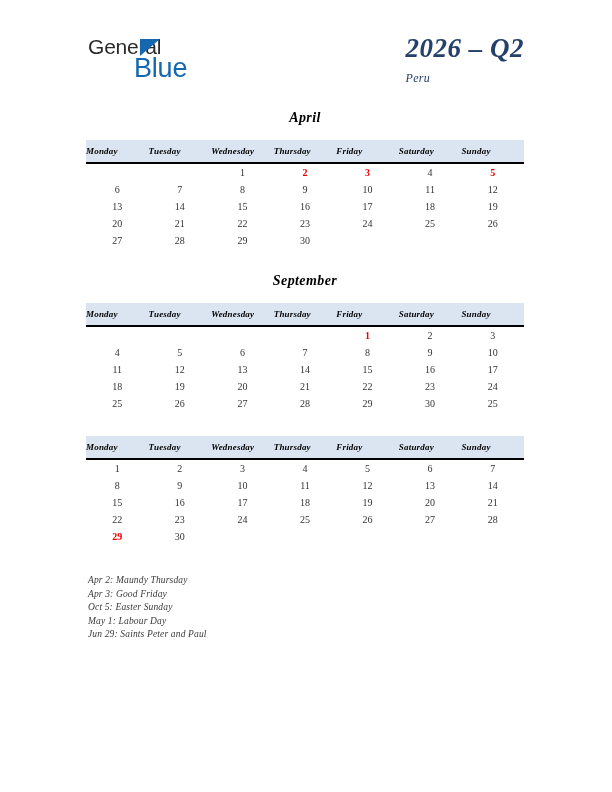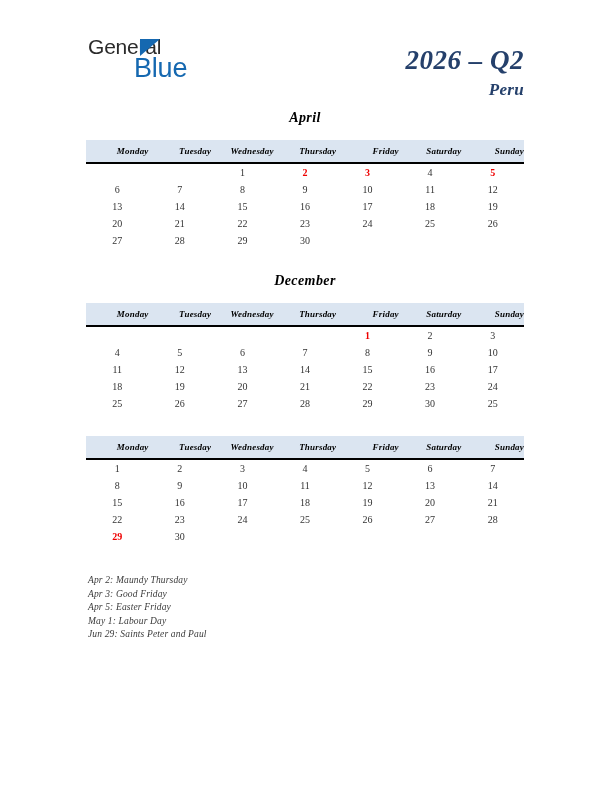--- a/index.html
+++ b/index.html
@@ -60,37 +60,36 @@
     font-size: 27px;
     font-weight: 400;
     color: #1568b0;
     letter-spacing: -0.2px;
     line-height: 22px;
   }
 
   .title-block {
     position: absolute;
     right: 88px;
-    top: 44px;
-    text-align: right;
+    top: 32px;
   }
   .title-main {
     font-family: "Liberation Serif", serif;
     font-size: 27px;
     font-style: italic;
     font-weight: 700;
     color: #25406b;
     letter-spacing: 0.5px;
     line-height: 32px;
   }
   .title-sub {
     font-family: "Liberation Serif", serif;
-    font-size: 17px;
-    font-style: italic;
-    font-weight: 700;
+    font-size: 12px;
+    font-style: italic;
+    font-weight: 400;
     color: #25406b;
     line-height: 22px;
     margin-top: 3px;
     letter-spacing: 0.3px;
   }
 
   
   .months {
     position: absolute;
     left: 86px;
@@ -119,21 +118,21 @@
   table.cal thead tr {
     background: #dbe5f1;
   }
   table.cal thead th {
     height: 22px;
     font-family: "Liberation Serif", serif;
     font-size: 9px;
     font-style: italic;
     font-weight: 700;
     color: #000000;
-    text-align: right;
+    text-align: left;
     border-bottom: 2px solid #000000;
     letter-spacing: 0.2px;
     padding: 0;
   }
   table.cal tbody td {
     height: 17px;
     font-family: "Liberation Serif", serif;
     font-size: 10px;
     font-weight: 400;
     color: #333333;
@@ -242,21 +241,21 @@
             <td class="">29</td>
             <td class="">30</td>
             <td class="empty"></td>
             <td class="empty"></td>
             <td class="empty"></td>
           </tr>
         </tbody>
       </table>
     </div>
     <div class="month">
-      <div class="month-name">December</div>
+      <div class="month-name">September</div>
       <table class="cal">
         <thead>
           <tr>
             <th>Monday</th>
             <th>Tuesday</th>
             <th>Wednesday</th>
             <th>Thursday</th>
             <th>Friday</th>
             <th>Saturday</th>
             <th>Sunday</th>
@@ -371,16 +370,16 @@
             <td class="empty"></td>
           </tr>
         </tbody>
       </table>
     </div>
   </div>
 
 <div class="holidays">
     <div class="holiday-line">Apr 2: Maundy Thursday</div>
     <div class="holiday-line">Apr 3: Good Friday</div>
-    <div class="holiday-line">Apr 5: Easter Friday</div>
+    <div class="holiday-line">Oct 5: Easter Sunday</div>
     <div class="holiday-line">May 1: Labour Day</div>
     <div class="holiday-line">Jun 29: Saints Peter and Paul</div>
   </div>
 
 </body></html>

